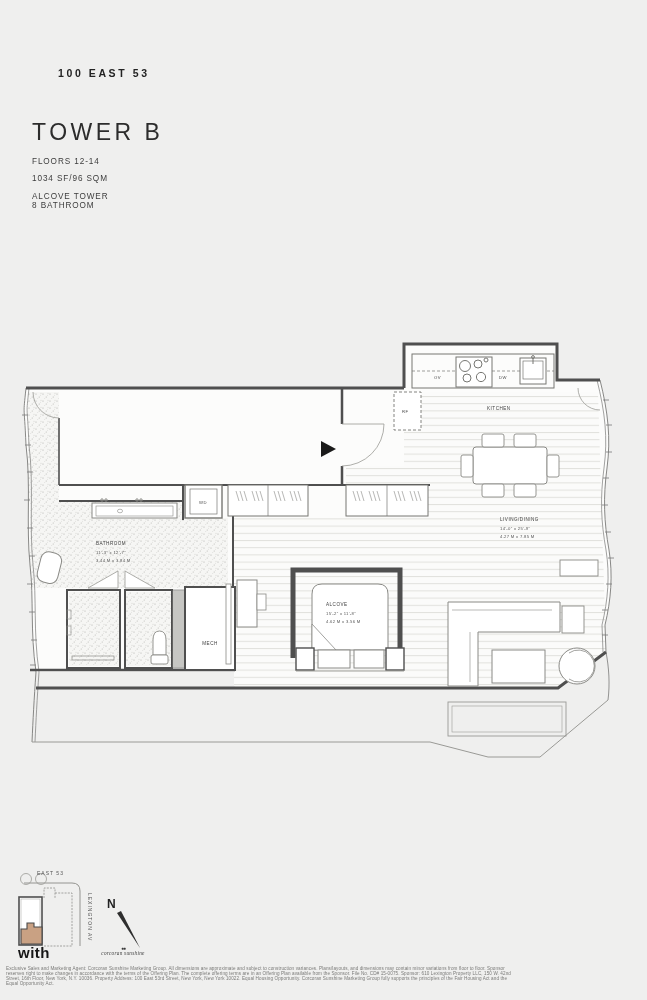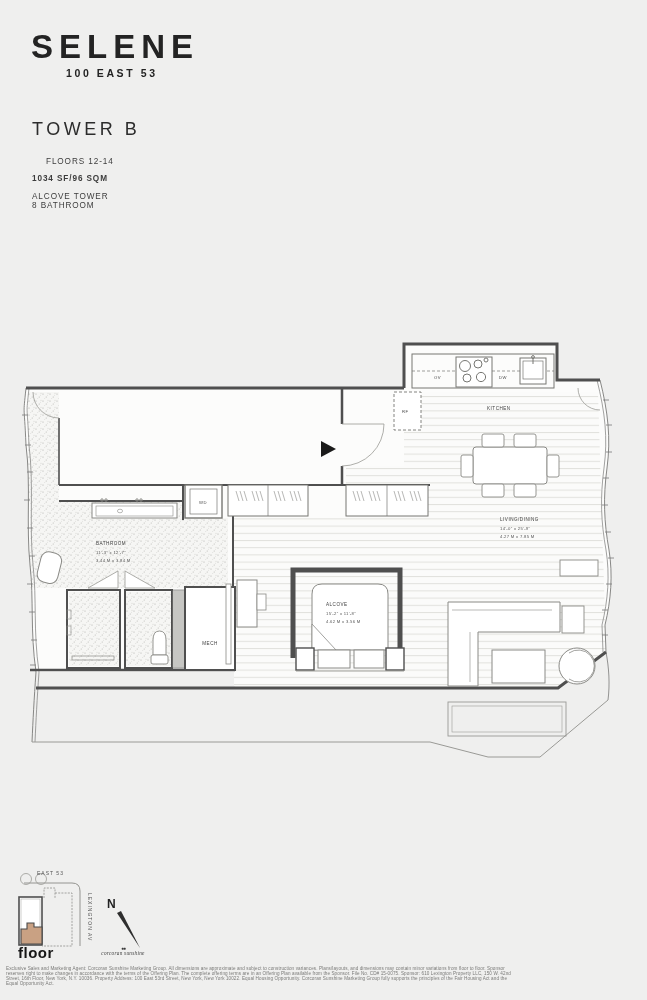--- a/index.html
+++ b/index.html
@@ -3,24 +3,24 @@
 <meta charset="utf-8">
 <style>
   html,body{margin:0;padding:0;}
   .page{
     position:relative;width:647px;height:1000px;
     background:#efefee;overflow:hidden;
     font-family:"Liberation Sans", sans-serif;color:#272727;
   }
   .abs{position:absolute;}
   .brand{left:31px;top:28px;font-size:33px;font-weight:bold;letter-spacing:6px;color:#232323;}
-  .address{left:66px;top:67px;font-size:10.5px;font-weight:bold;letter-spacing:2.6px;color:#232323;}
-  .tower{left:32px;top:119px;font-size:18px;letter-spacing:3.5px;color:#2c2c2c;}
+  .address{left:58px;top:67px;font-size:10.5px;font-weight:bold;letter-spacing:2.6px;color:#232323;}
+  .tower{left:32px;top:119px;font-size:23px;letter-spacing:3.5px;color:#2c2c2c;}
   .meta{left:32px;font-size:8.2px;letter-spacing:0.9px;color:#3c3c3c;}
-  .m1{top:157px;margin-left:14px;} .m2{top:174px;font-weight:bold;} .m3{top:192px;} .m4{top:201px;}
+  .m1{top:157px;} .m2{top:174px;} .m3{top:192px;} .m4{top:201px;}
   svg{position:absolute;left:0;top:0;}
   .logo-vanke{left:18px;top:944px;font-size:15px;font-weight:800;letter-spacing:0.5px;color:#161616;}
   .logo-cs{left:88px;top:946px;width:70px;text-align:center;color:#3a3a3a;}
   .logo-cs .dots{font-size:5px;letter-spacing:-1px;line-height:4px;}
   .logo-cs .script{font-family:"Liberation Serif", serif;font-style:italic;font-size:5.2px;letter-spacing:0.3px;}
   .disclaimer{
     left:6px;top:967px;width:505px;font-size:4.6px;line-height:1.08;
     color:#7a7a78;letter-spacing:0.1px;
   }
   text{font-family:"Liberation Sans", sans-serif;fill:#3f3f3f;}
@@ -28,21 +28,20 @@
   .rs{font-size:4.2px;letter-spacing:0.3px;fill:#565656;}
   .tiny{font-size:4.2px;letter-spacing:0.4px;fill:#4a4a4a;}
   .kp{font-size:5px;letter-spacing:1px;fill:#555;}
   .north{font-size:12px;font-weight:bold;fill:#222;}
 </style>
 </head>
 <body>
 
 <div class="page">
 
-  <div class="abs brand">SELENE</div>
   <div class="abs address">100 EAST 53</div>
   <div class="abs tower">TOWER B</div>
   <div class="abs meta m1">FLOORS 12-14</div>
   <div class="abs meta m2">1034 SF/96 SQM</div>
   <div class="abs meta m3">ALCOVE TOWER</div>
   <div class="abs meta m4">8 BATHROOM</div>
 
   <svg width="647" height="1000" viewBox="0 0 647 1000">
     <defs>
       <pattern id="wood" width="8" height="7.2" patternUnits="userSpaceOnUse">
@@ -274,20 +273,20 @@
       <rect x="21" y="899" width="19" height="44" fill="none" stroke="#b0b0ac" stroke-width="0.6"></rect>
       <path d="M 44,898 L 44,888 L 55,888 L 55,898 M 55,893 L 72,893 L 72,946 L 42,946" stroke="#9a9a96" stroke-width="0.9" fill="none" stroke-dasharray="2 1.2"></path>
       <polygon points="21,929 27,929 27,923 34,923 34,927 42,927 42,944 21,944" fill="#c9a183" stroke="#4a4a4a" stroke-width="1.1"></polygon>
       <text class="kp" x="37" y="875">EAST 53</text>
       <text class="kp" x="88" y="893" transform="rotate(90 88 893)">LEXINGTON AV</text>
       <text class="north" x="107" y="908">N</text>
       <polygon points="117,913 121,911 140,948" fill="#2e2e2e"></polygon>
     </g>
   </svg>
 
-  <div class="abs logo-vanke">floor</div>
+  <div class="abs logo-vanke">with</div>
   <div class="abs logo-cs">
     <div class="dots">●●</div>
     <div class="script">corcoran sunshine</div>
   </div>
   <div class="abs disclaimer">Exclusive Sales and Marketing Agent: Corcoran Sunshine Marketing Group. All dimensions are approximate and subject to construction variances. Plans/layouts, and dimensions may contain minor variations from floor to floor. Sponsor reserves right to make changes in accordance with the terms of the Offering Plan. The complete offering terms are in an Offering Plan available from the Sponsor. File No. CD# 15-0075. Sponsor: 610 Lexington Property LLC, 150 W. 42nd Street, 16th Floor, New York, N.Y. 10036. Property Address: 100 East 53rd Street, New York, New York 10022. Equal Housing Opportunity. Corcoran Sunshine Marketing Group fully supports the principles of the Fair Housing Act and the Equal Opportunity Act.</div>
 
 </div>
 
 </body></html>

